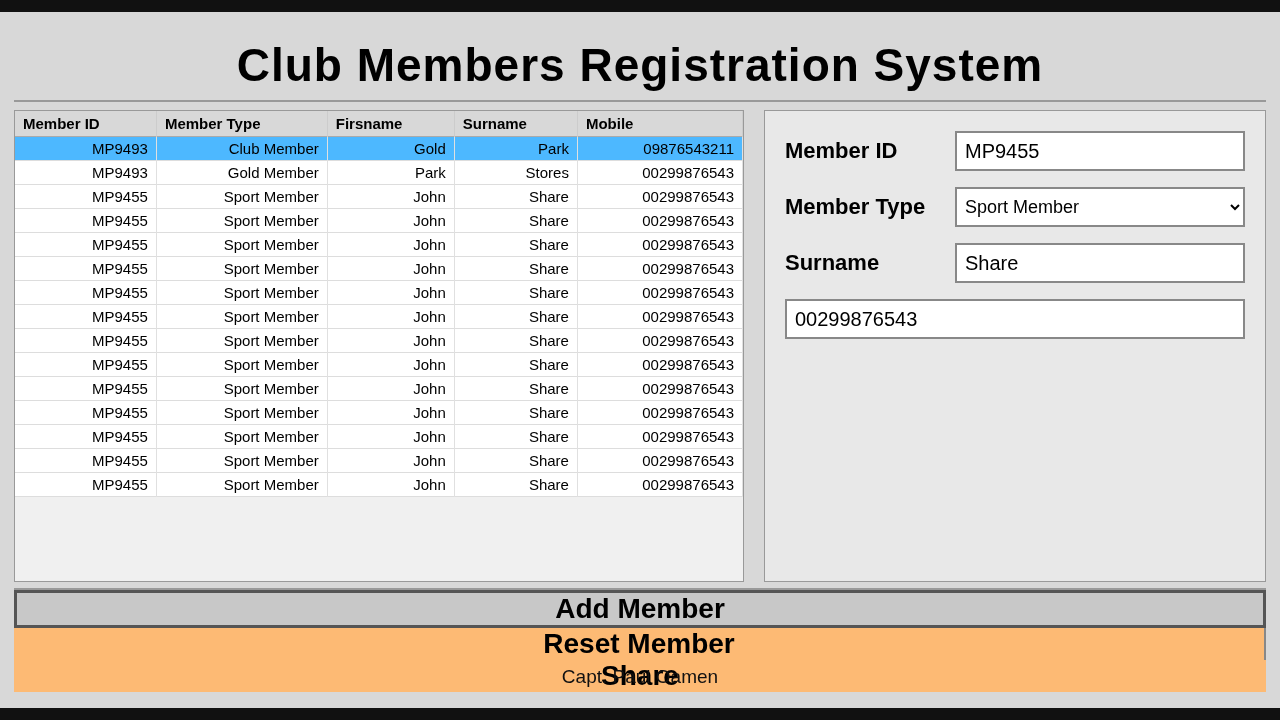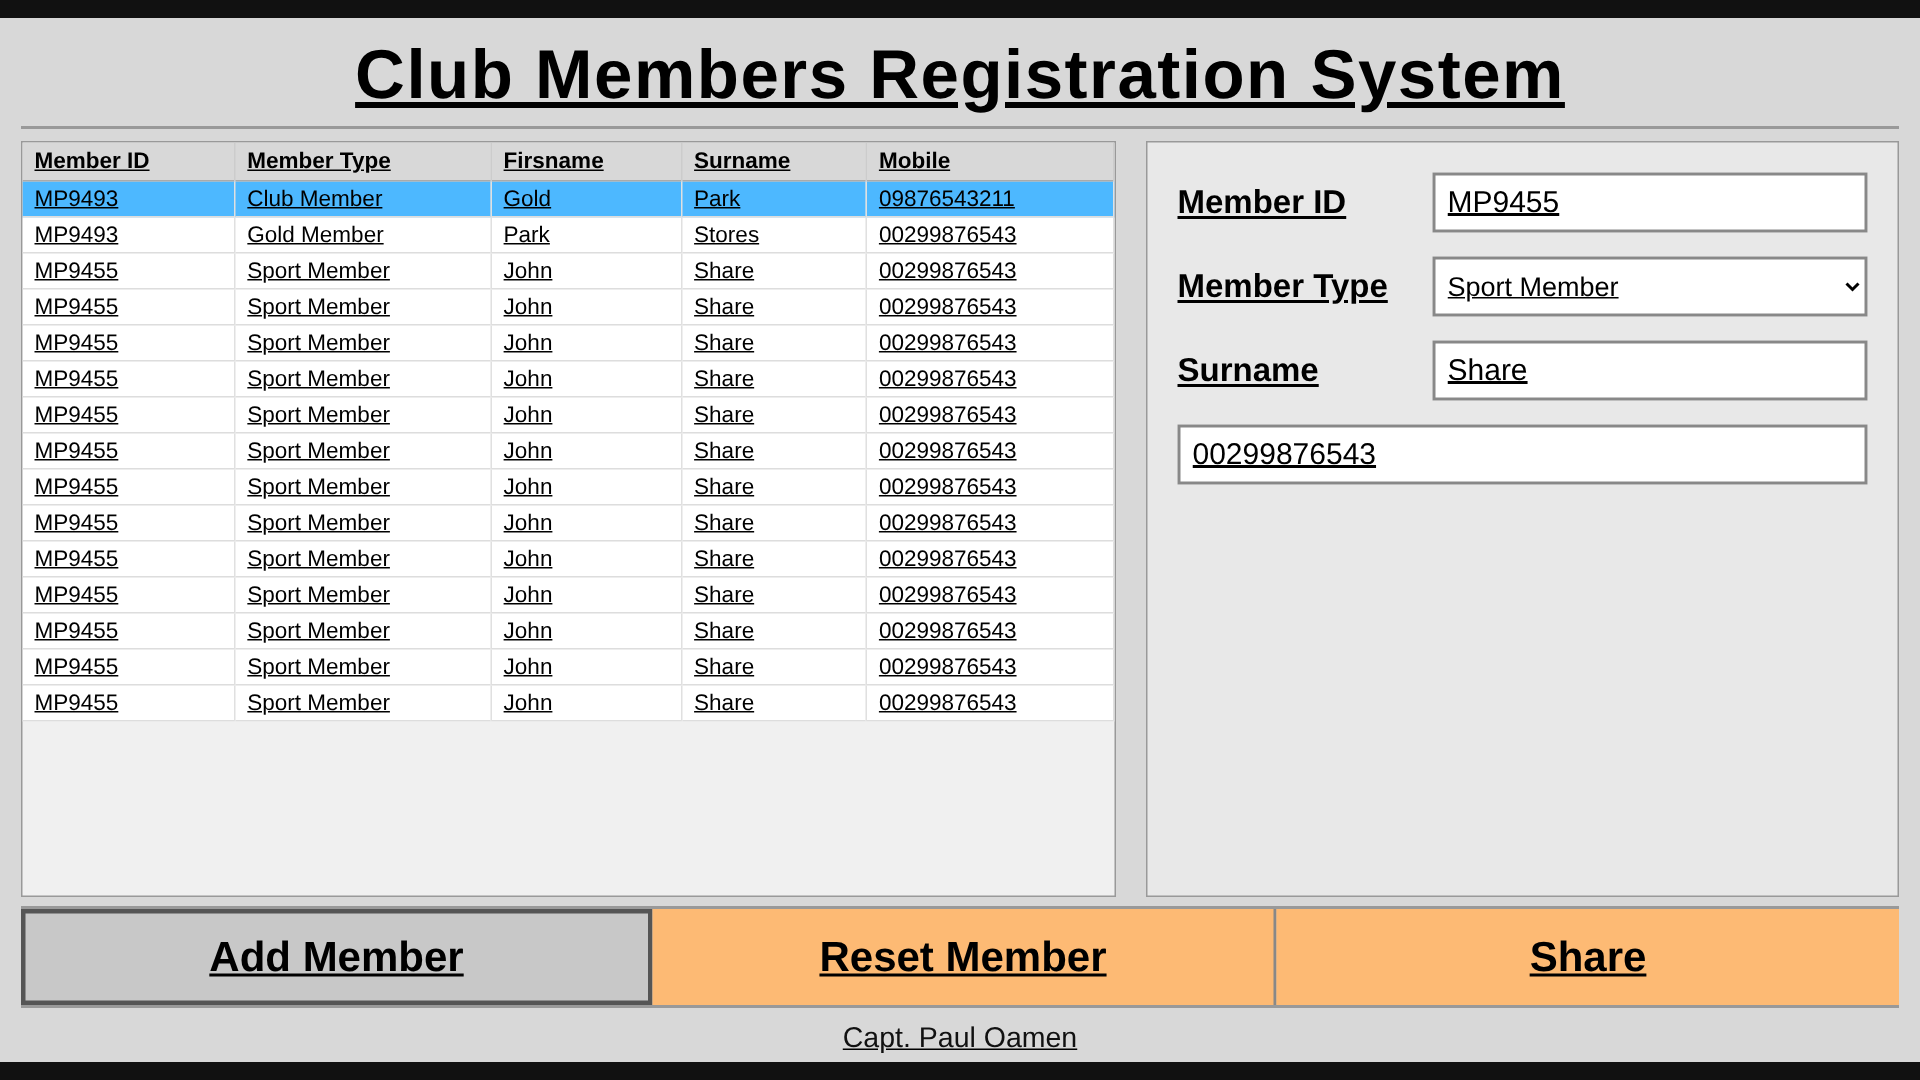--- a/index.html
+++ b/index.html
@@ -28,22 +28,21 @@
       height: 12px;
       background: #111;
       flex-shrink: 0;
     }
 
     .main-container {
       flex: 1;
       display: flex;
       flex-direction: column;
       background: #d8d8d8;
-      padding: 0 14px;
-      text-decoration: underline;
+      padding: 16px 14px;
     }
 
     .title-area {
       text-align: center;
       padding: 10px 0 8px 0;
       border-bottom: 2px solid #999;
       margin-bottom: 8px;
     }
 
     .title-area h1 {
@@ -82,20 +81,21 @@
     .data-table thead th {
       padding: 4px 8px;
       text-align: left;
       font-weight: bold;
       color: #000;
       border-right: 1px solid #ccc;
     }
 
     .data-table tbody tr {
       border-bottom: 1px solid #ddd;
+      text-align: right;
     }
 
     .data-table tbody tr.selected {
       background: #4db8ff;
       color: #000;
     }
 
     .data-table tbody tr:not(.selected) {
       background: #fff;
     }
@@ -151,20 +151,21 @@
     }
 
     
     .button-row {
       display: flex;
       height: 68px;
       border-top: 2px solid #999;
       border-bottom: 2px solid #999;
       margin-top: 6px;
       flex-shrink: 0;
+      flex-direction: column;
     }
 
     .btn {
       flex: 1;
       background: #fdba74;
       border: none;
       border-right: 2px solid #888;
       font-size: 28px;
       font-weight: 900;
       color: #000;

